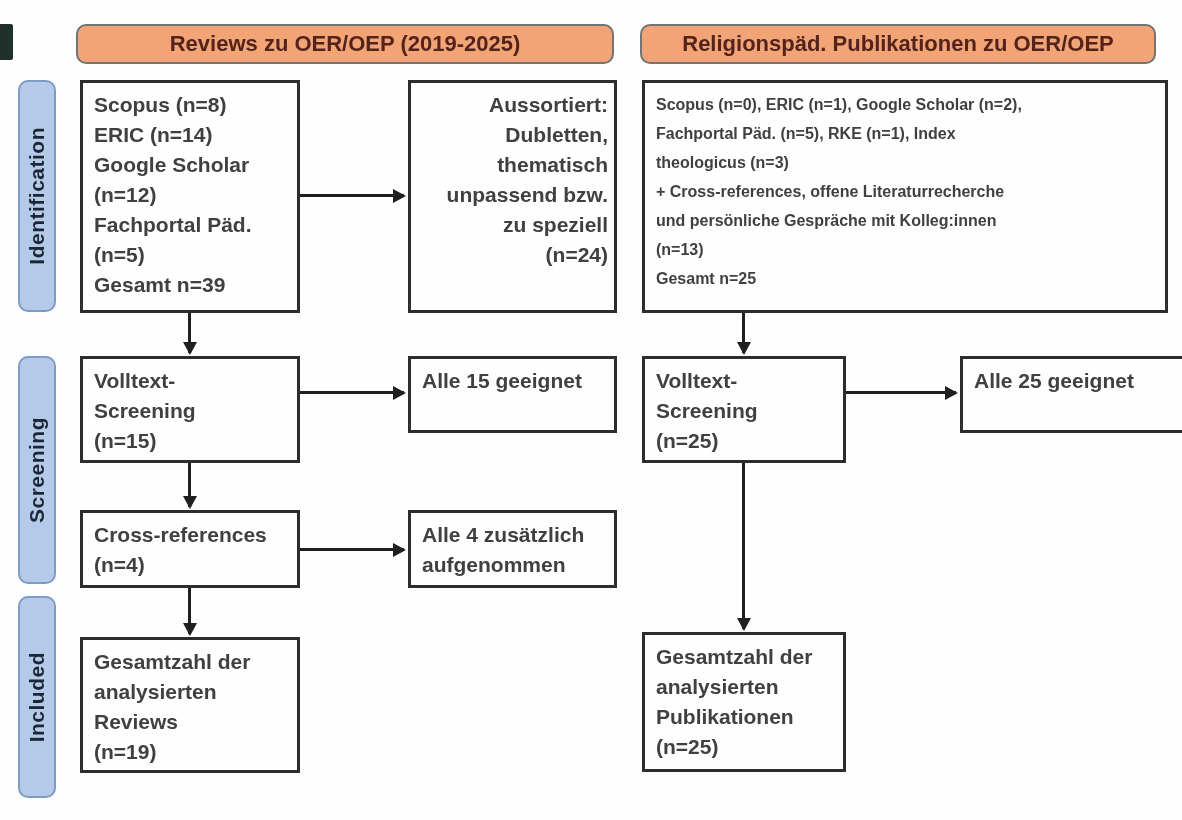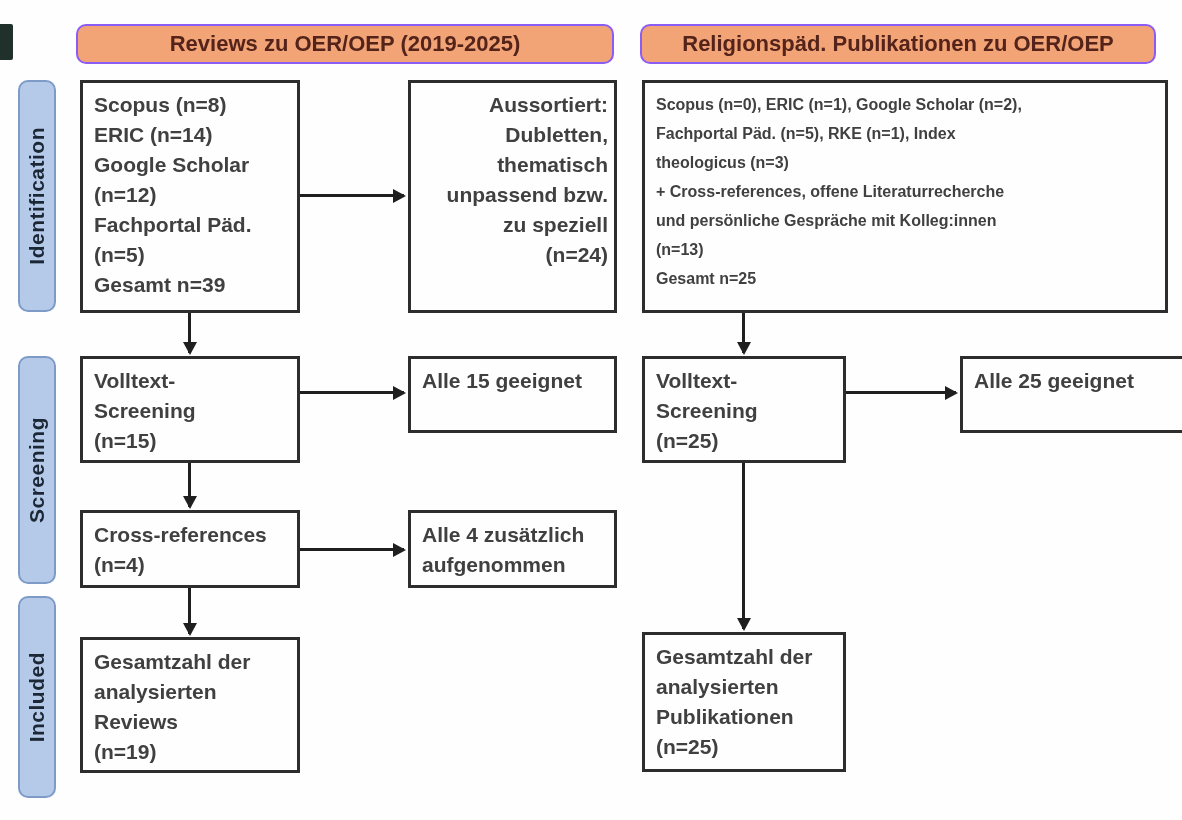--- a/index.html
+++ b/index.html
@@ -1,21 +1,21 @@
 <!DOCTYPE html>
 <html><head>
 <meta charset="utf-8">
 <style>
   html,body{margin:0;padding:0;background:#ffffff;}
   #canvas{
     position:relative;width:1182px;height:820px;background:#fefefe;
     font-family:"Liberation Sans",sans-serif;overflow:hidden;
   }
   .hdr{
-    position:absolute;height:40px;border:2px solid #8b5cf6;border-radius:10px;
+    position:absolute;height:40px;border:2px solid #737373;border-radius:10px;
     background:#f2a477;color:#54231a;font-size:22px;font-weight:700;
     display:flex;align-items:center;justify-content:center;box-sizing:border-box;
   }
   .stage{
     position:absolute;left:18px;width:38px;border:2px solid #7e9bc8;border-radius:10px;
     background:#b4cae8;color:#1c2736;font-size:21px;font-weight:700;
     display:flex;align-items:center;justify-content:center;box-sizing:border-box;
   }
   .stage span{
     writing-mode:vertical-rl;transform:rotate(180deg);white-space:nowrap;letter-spacing:0.5px;

